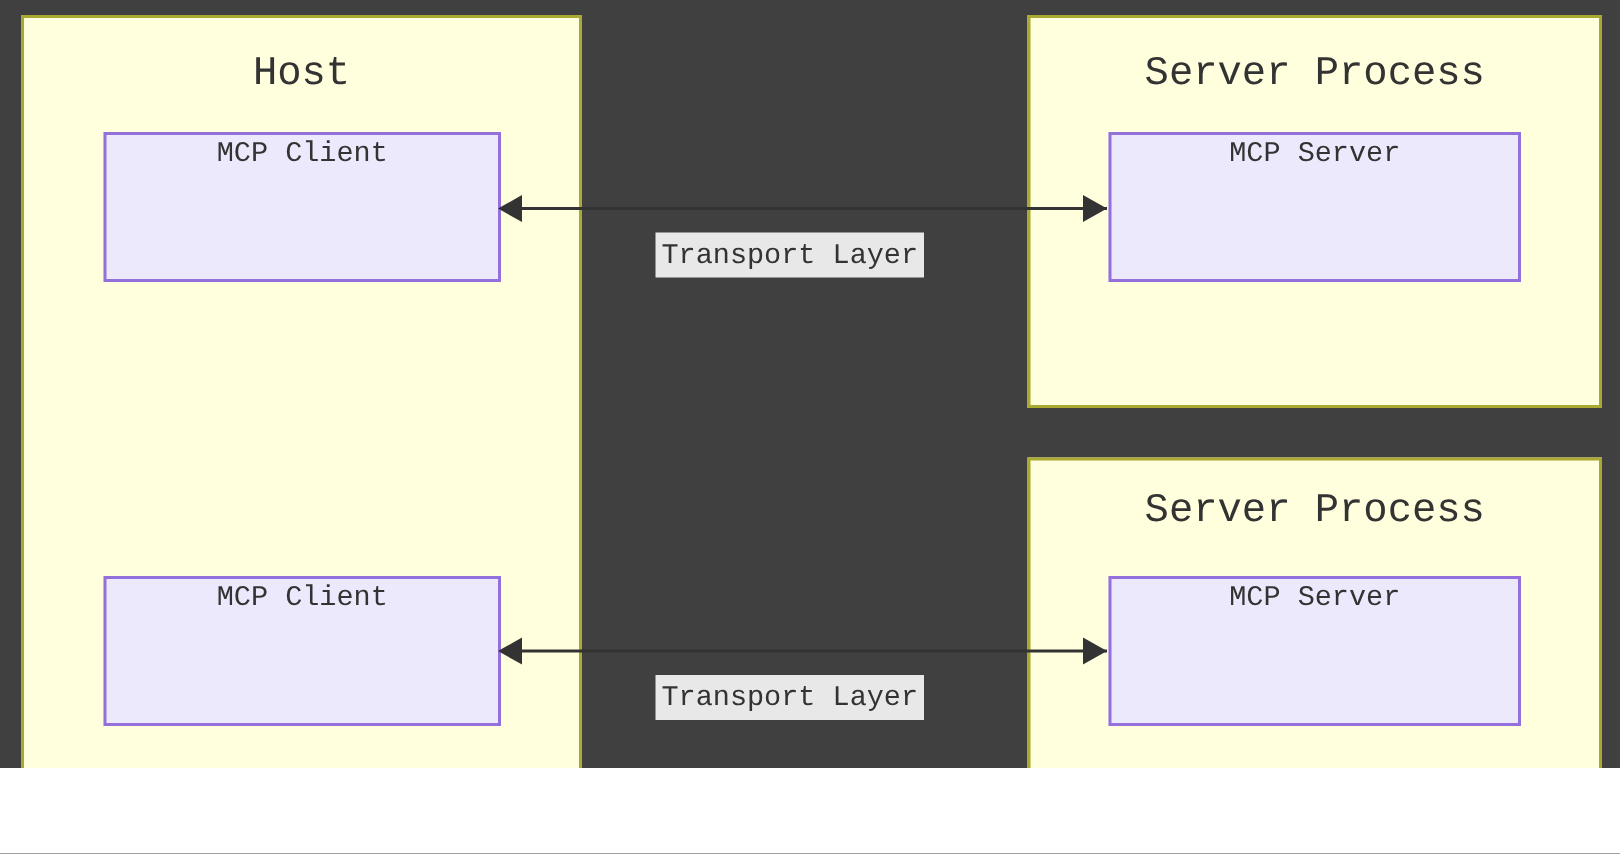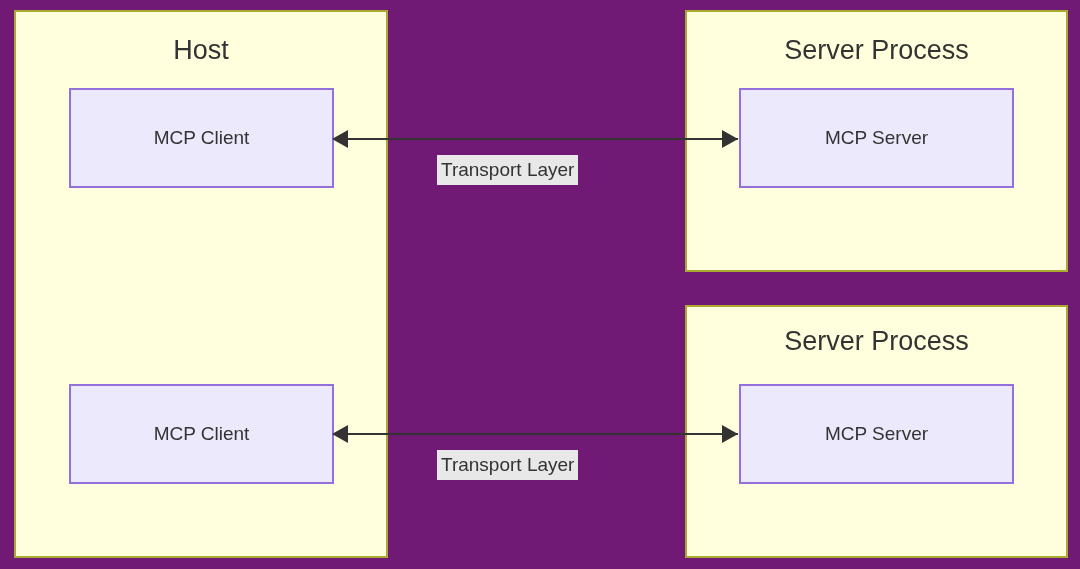--- a/index.html
+++ b/index.html
@@ -8,23 +8,24 @@
     padding: 0;
     background: #ffffff;
   }
   body {
     font-family: "Liberation Sans", "DejaVu Sans", sans-serif;
     -webkit-font-smoothing: antialiased;
   }
   #canvas {
     position: relative;
     width: 1080px;
-    height: 569px;
-    background: #701a75;
+    height: 512px;
+    background: #404040;
     overflow: hidden;
+    font-family: Liberation Mono, monospace;
   }
 
   
   .container-box {
     position: absolute;
     background: #ffffdd;
     border: 2px solid #aaaa33;
     box-sizing: border-box;
   }
   .container-title {
@@ -38,21 +39,21 @@
     white-space: nowrap;
   }
 
   
   .node-box {
     position: absolute;
     background: #ece9fc;
     border: 2px solid #9370db;
     box-sizing: border-box;
     display: flex;
-    align-items: center;
+    align-items: flex-start;
     justify-content: center;
   }
   .node-label {
     font-size: 19px;
     line-height: 24px;
     color: #333333;
     white-space: nowrap;
   }
 
   

